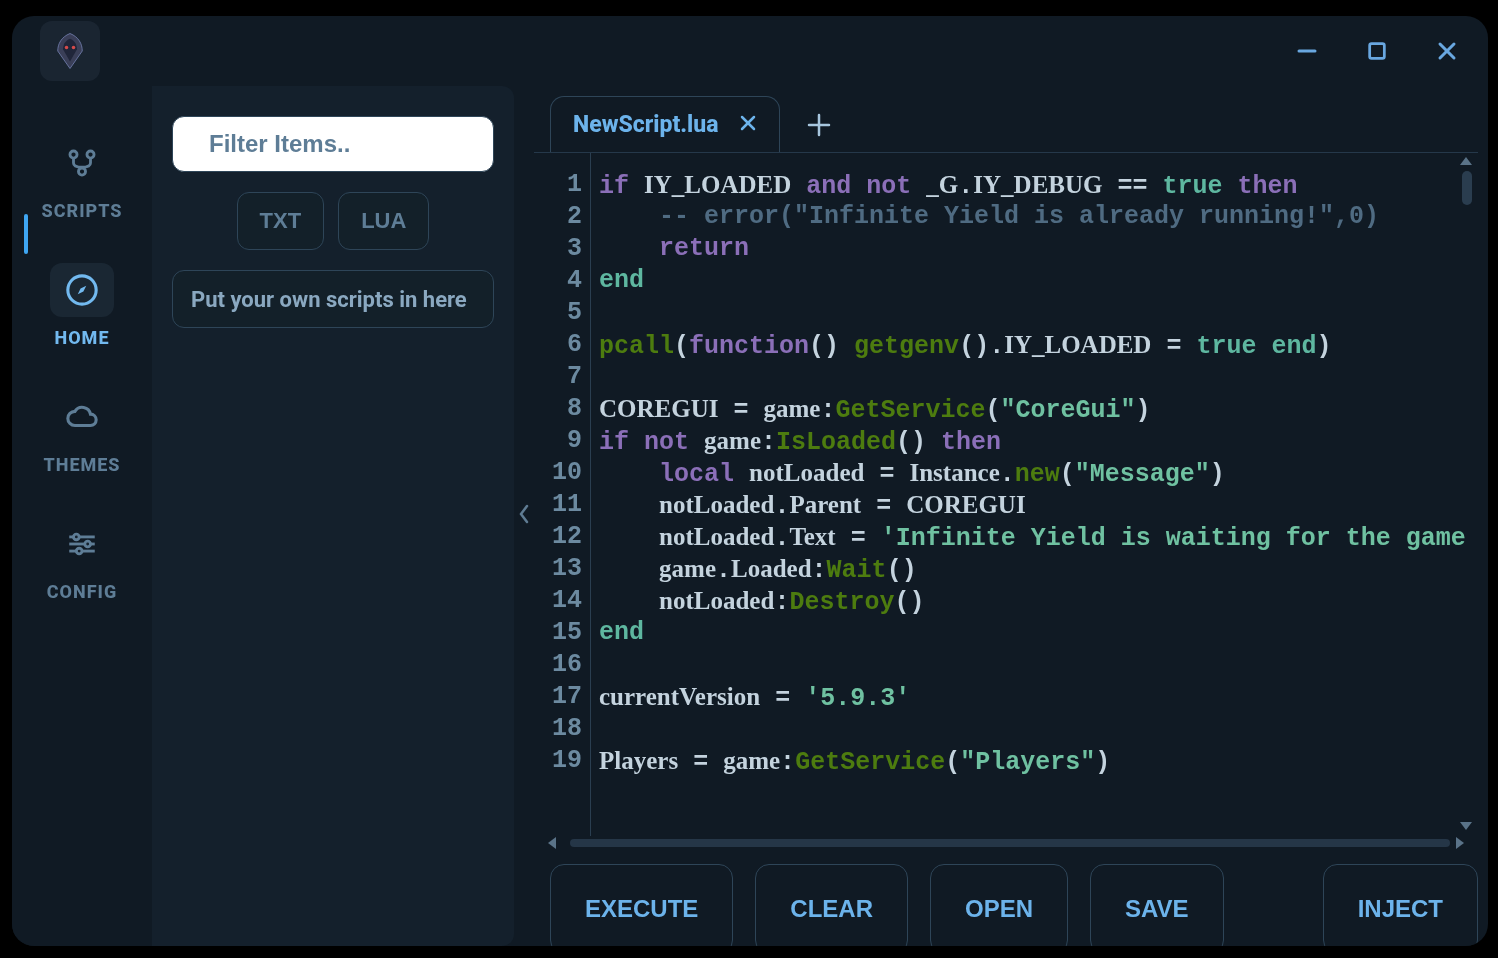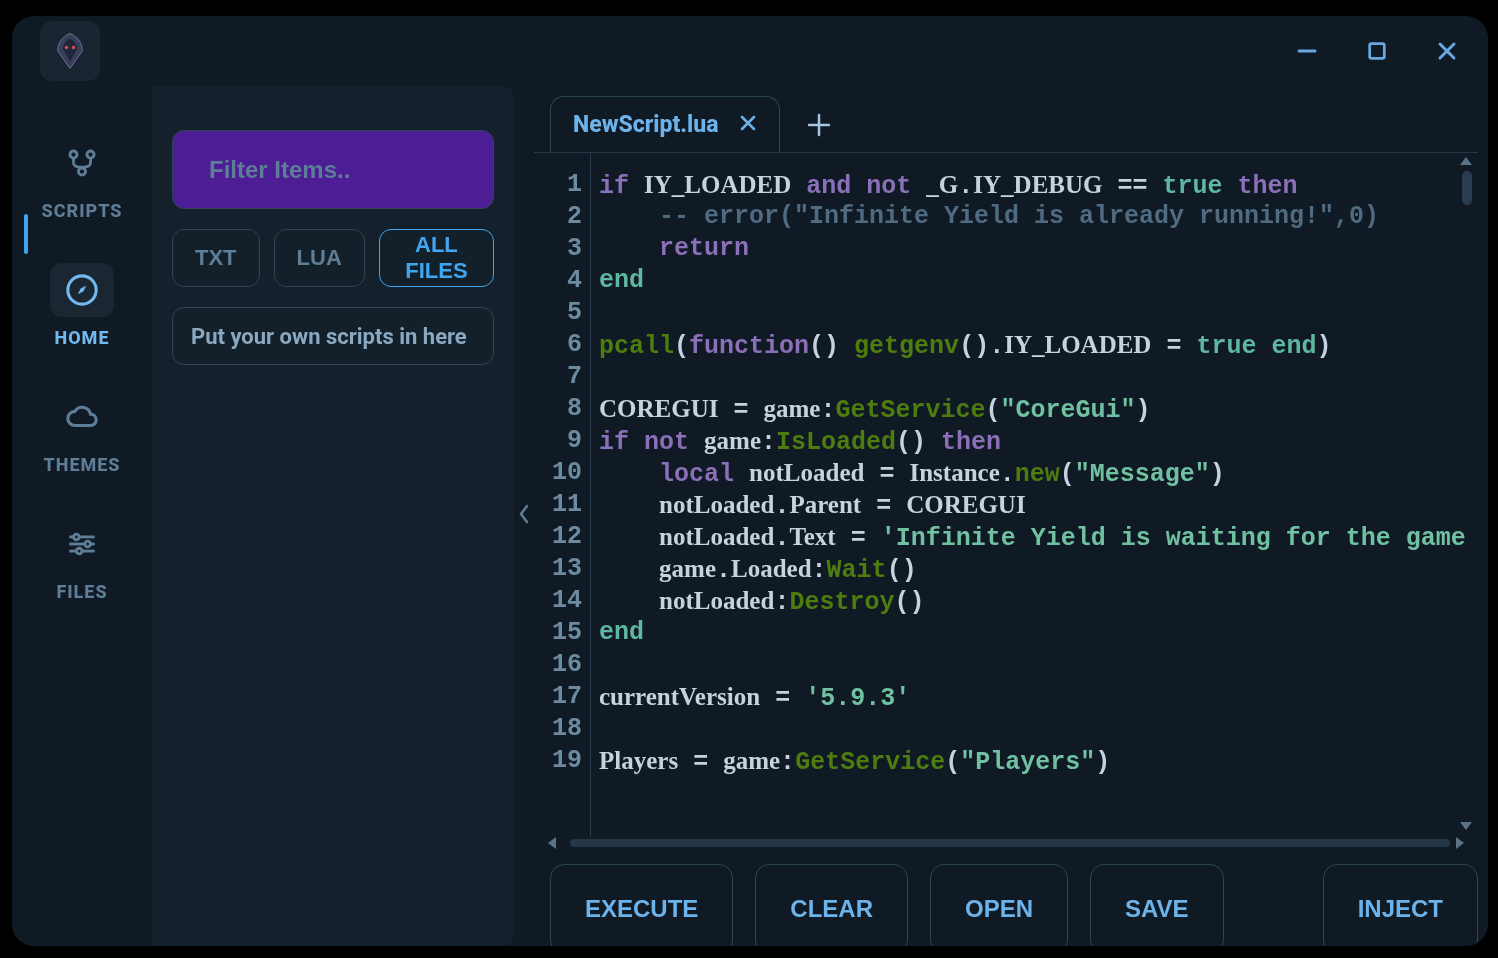--- a/index.html
+++ b/index.html
@@ -75,27 +75,26 @@
 .nav-icon { width:34px; height:34px; }
 .panel-left {
   width: 362px;
   background: #14202c;
   border-radius: 0 12px 12px 0;
   padding: 30px 20px;
   display:flex; flex-direction:column; gap:20px;
   position: relative;
 }
 .filter-box{
-  height:79px;
+  height:56px;
   border:1px solid #2e4558;
   border-radius:12px;
-  background:#4c1d95;
+  background:#ffffff;
   display:flex; align-items:center; gap:14px;
   padding:0 22px;
-  margin-top:14px;
 }
 .filter-box input{
   flex:1; background:transparent; border:none; outline:none;
   color:#7b98ad; font-size:24px; font-weight:600;
 }
 .filter-box input::placeholder{ color:#5e7d96; }
 .filter-box .search-icon{ width:22px;height:22px;color:#5e7d96; }
 .file-filters{ display:flex; gap:14px;justify-content:center; }
 .ff-btn{
   height:58px; padding:0 22px; border-radius:12px; border:1px solid #2e4558;
@@ -280,36 +279,35 @@
         <div class="nav-icon-wrap">
           <svg class="nav-icon" viewBox="0 0 24 24">
               <line x1="3" y1="7" x2="21" y2="7" stroke="currentColor" stroke-width="2"></line>
               <line x1="3" y1="12" x2="21" y2="12" stroke="currentColor" stroke-width="2"></line>
               <line x1="3" y1="17" x2="21" y2="17" stroke="currentColor" stroke-width="2"></line>
               <circle cx="8" cy="7" r="2" fill="#14202c" stroke="currentColor" stroke-width="2"></circle>
               <circle cx="16" cy="12" r="2" fill="#14202c" stroke="currentColor" stroke-width="2"></circle>
               <circle cx="10" cy="17" r="2" fill="#14202c" stroke="currentColor" stroke-width="2"></circle>
             </svg>
         </div>
-        <span>FILES</span>
+        <span>CONFIG</span>
       </div>
     </div>
 
     <div class="panel-left">
       <div class="filter-box">
         <svg class="search-icon" viewBox="0 0 24 24">
             <circle cx="10" cy="10" r="7" fill="none" stroke="currentColor" stroke-width="2.5"></circle>
             <line x1="15" y1="15" x2="21" y2="21" stroke="currentColor" stroke-width="2.5" stroke-linecap="round"></line>
           </svg>
         <input type="text" placeholder="Filter Items.." style="">
       </div>
       <div class="file-filters">
         <button class="ff-btn">TXT</button>
         <button class="ff-btn">LUA</button>
-        <button class="ff-btn active">ALL FILES</button>
       </div>
       <div class="notice">Put your own scripts in here</div>
     </div>
 
     <div class="splitter">
       <span class="chev">
         <svg width="14" height="20" viewBox="0 0 14 20">
             <path d="M10 2 L4 10 L10 18" fill="none" stroke="currentColor" stroke-width="2.5" stroke-linecap="round"></path>
           </svg>
       </span>

